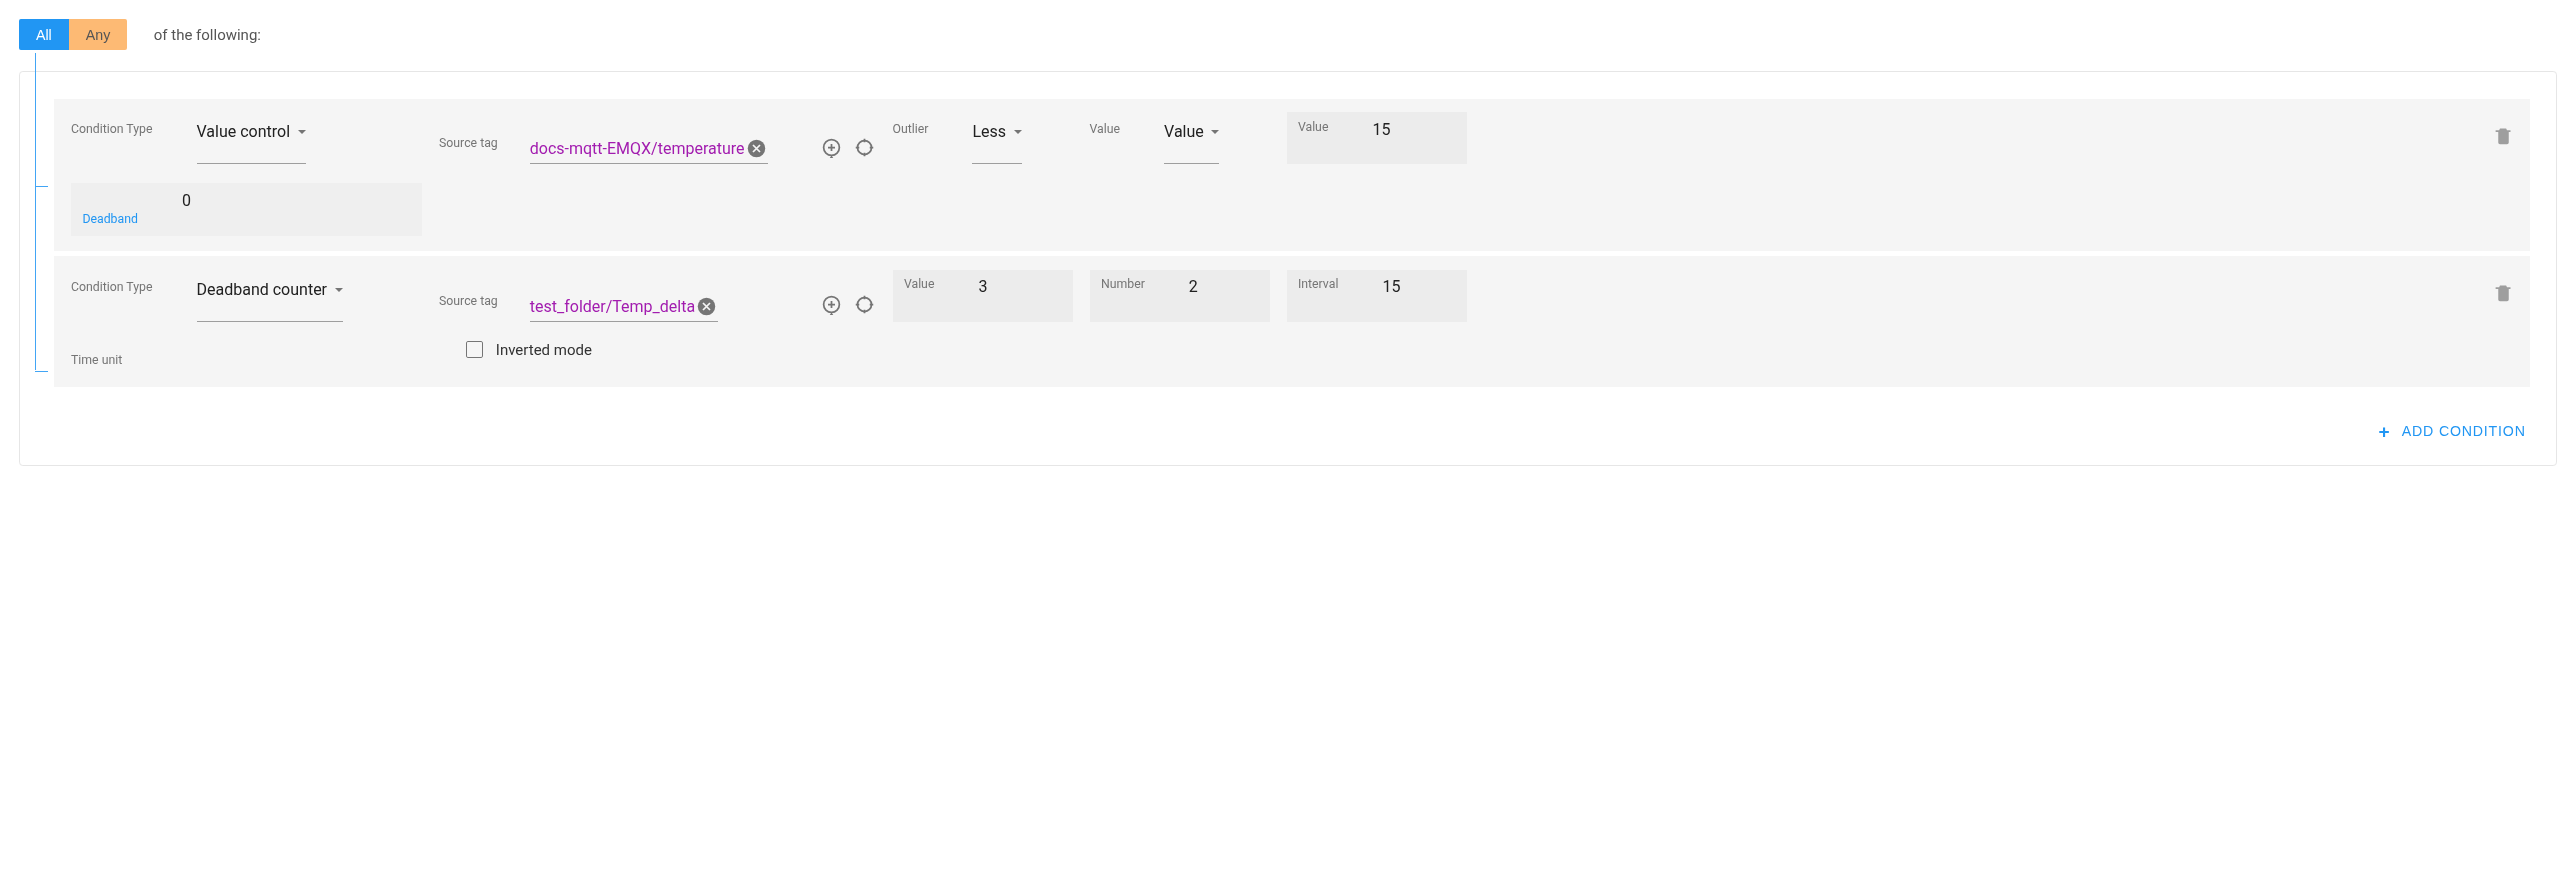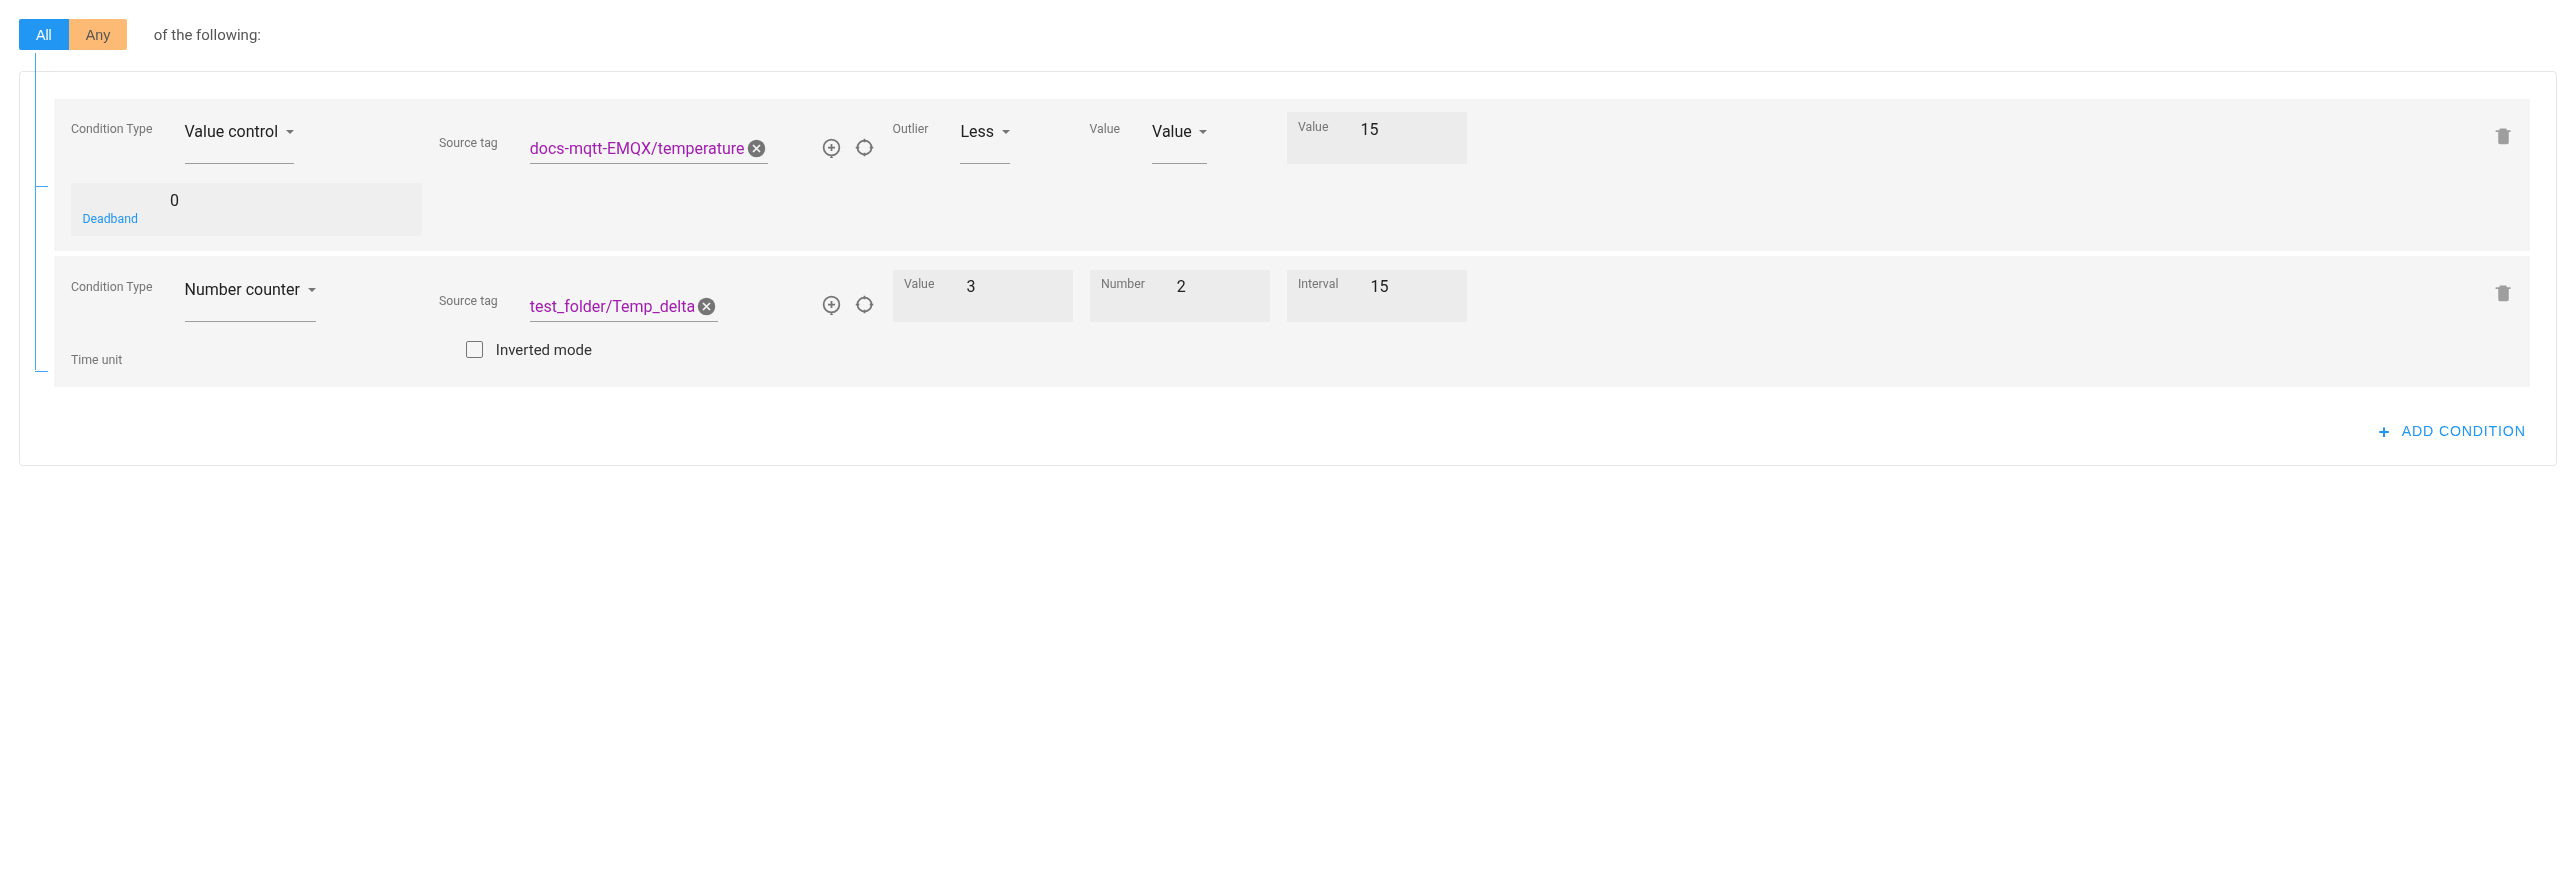--- a/index.html
+++ b/index.html
@@ -102,20 +102,21 @@
   .field-label.focused { color: #2196f3; }
   .field-value {
     font-size: 16px;
     color: #212121;
     padding-bottom: 22px;
     border-bottom: 0.9px solid #9e9e9e;
     display: flex;
     align-items: center;
     justify-content: space-between;
     min-height: 26.5px;
+    margin-left: 12px;
   }
   .field.select .field-value::after {
     content: "";
     width: 0; height: 0;
     border-left: 4.7px solid transparent;
     border-right: 4.7px solid transparent;
     border-top: 4.7px solid #757575;
     margin-left: 7.6px;
   }
   .field.shaded {
@@ -289,21 +290,21 @@
     <div class="delete-col">
       <span class="icon-btn">
         <svg viewBox="0 0 24 24">
             <path d="M6 7h12v13a2 2 0 0 1-2 2H8a2 2 0 0 1-2-2V7zm3-3h6l1 2h4v2H3V6h4l1-2z"></path>
           </svg>
       </span>
     </div>
     <div class="card-row">
       <div class="field select w-cond">
         <span class="field-label">Condition Type</span>
-        <span class="field-value">Number counter</span>
+        <span class="field-value">Deadband counter</span>
       </div>
       <div class="field w-tag">
         <span class="field-label">Source tag</span>
         <div class="tag-value-row">
           <span class="tag-text">test_folder/Temp_delta</span>
           <div class="tag-icons">
             <span class="icon-btn">
               <svg viewBox="0 0 24 24">
                   <circle cx="12" cy="12" r="10"></circle>
                   <path d="M8 8l8 8M16 8l-8 8" stroke="#f5f5f5" stroke-width="2" fill="none"></path>

